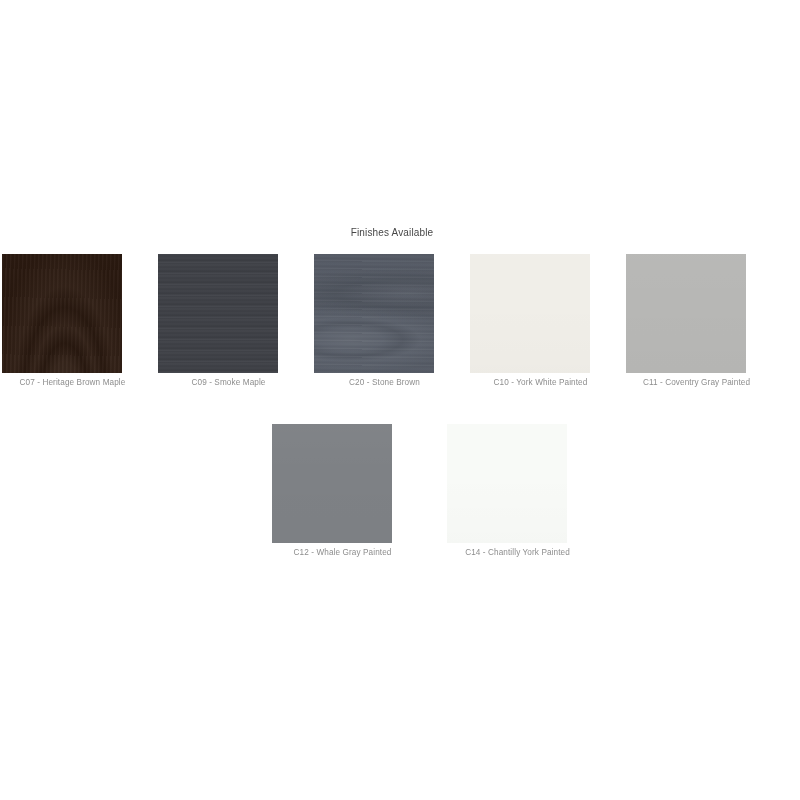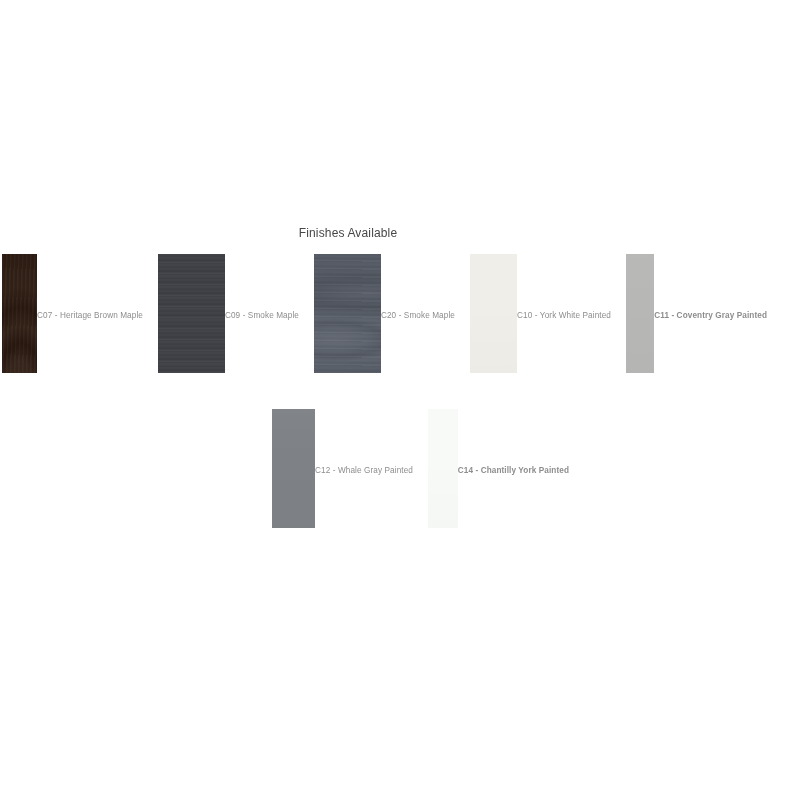--- a/index.html
+++ b/index.html
@@ -20,56 +20,56 @@
     top: 0;
     width: 800px;
     height: 800px;
   }
   #panel-title {
     position: absolute;
     left: 0;
     top: 227px;
     width: 696px;
     text-align: center;
-    font-size: 12px;
+    font-size: 10px;
     line-height: 12px;
     color: #474747;
     letter-spacing: 0.15px;
     white-space: nowrap;
+    padding-left: 44px;
   }
   .swatch-grid {
     position: absolute;
     left: 2px;
     top: 254px;
     width: 796px;
   }
   .swatch-row {
     display: flex;
     flex-direction: row;
     flex-wrap: nowrap;
     align-items: flex-start;
   }
   .swatch-row.row-1 {
     justify-content: flex-start;
   }
   .swatch-row.row-2 {
     margin-top: 36px;
     justify-content: flex-start;
     padding-left: 270px;
+    gap: 19px;
   }
   .swatch-cell {
     width: 141px;
     margin-right: 15px;
     display: flex;
-    flex-direction: row;
-    align-items: center;
+    flex-direction: column;
   }
   .swatch-cell:last-child {
     margin-right: 16px;
-    font-weight: bold;
   }
   .swatch-chip {
     width: 120px;
     height: 119px;
     position: relative;
     overflow: hidden;
     background-color: #cccccc;
     box-sizing: border-box;
   }
   .swatch-chip .grain {
@@ -168,21 +168,21 @@
         <div class="swatch-chip" style="background-color: rgb(62, 64, 70);">
           <div class="grain grain-h"></div>
         </div>
         <div class="swatch-label">C09 - Smoke Maple</div>
       </div>
 
       <div class="swatch-cell">
         <div class="swatch-chip" style="background-color: rgb(86, 92, 103);">
           <div class="grain grain-wave"></div>
         </div>
-        <div class="swatch-label">C20 - Smoke Maple</div>
+        <div class="swatch-label">C20 - Stone Brown</div>
       </div>
 
       <div class="swatch-cell">
         <div class="swatch-chip" style="background-color: rgb(240, 238, 232);">
           <div class="grain grain-flat"></div>
         </div>
         <div class="swatch-label">C10 - York White Painted</div>
       </div>
 
       <div class="swatch-cell">

